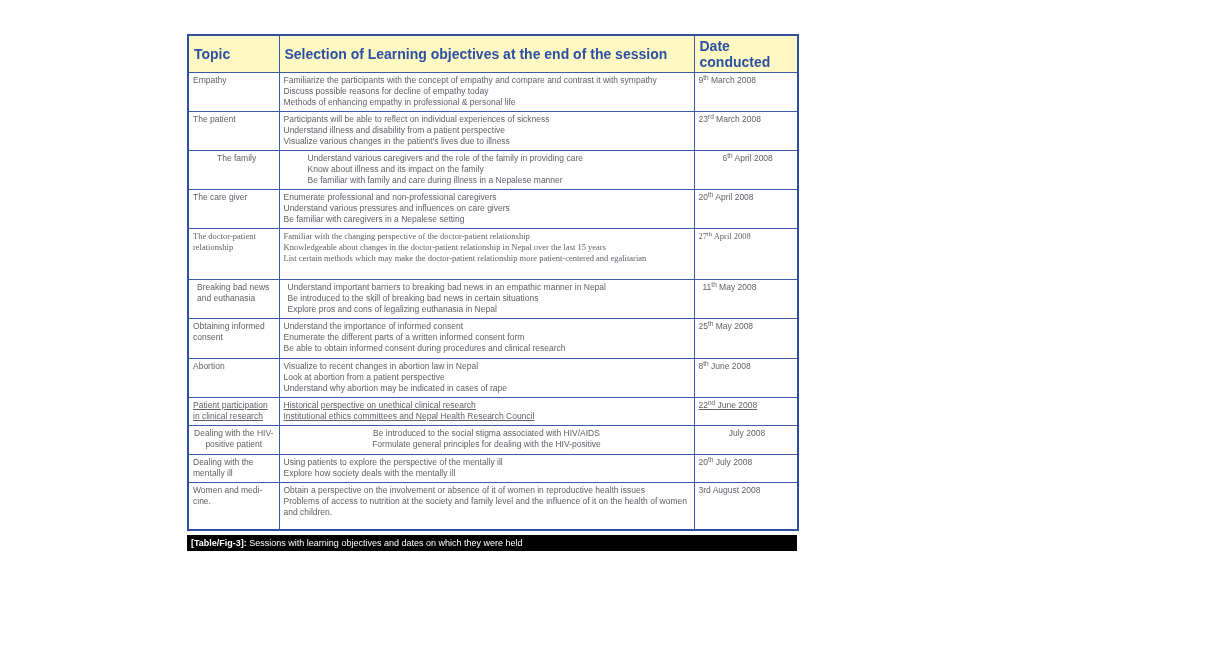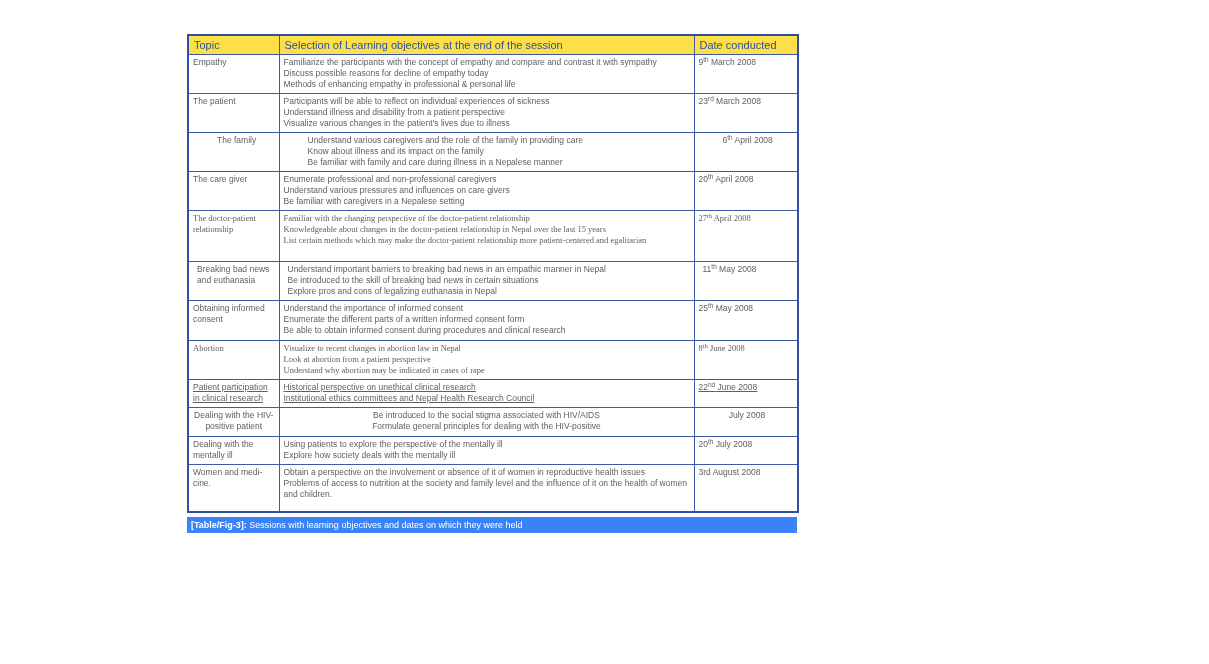--- a/index.html
+++ b/index.html
@@ -28,24 +28,24 @@
     border: 2px solid #30509f;
   }
   .session-table th,
   .session-table td {
     border: 1px solid #3d5aa8;
     vertical-align: top;
     padding: 2px 4px 2px 4px;
     overflow: hidden;
   }
   .session-table thead th {
-    background: #fde047;
+    background: #fef9c3;
     color: #2b50a3;
-    font-size: 11px;
-    font-weight: normal;
+    font-size: 14px;
+    font-weight: bold;
     text-align: left;
     vertical-align: middle;
     height: 14px;
     padding-left: 5px;
   }
   .session-table td {
     font-size: 8.5px;
     line-height: 10.8px;
     color: #5d6167;
   }
@@ -53,36 +53,36 @@
   col.c-obj   { width: 415px; }
   col.c-date  { width: 104px; }
 
   tbody tr:nth-child(1)  td { height: 34px; }
   tbody tr:nth-child(2)  td { height: 34px; }
   tbody tr:nth-child(3)  td { height: 34px; padding-left: 28px; }
   tbody tr:nth-child(4)  td { height: 34px; }
   tbody tr:nth-child(5)  td { height: 46px; font-family: Liberation Serif, serif; }
   tbody tr:nth-child(6)  td { height: 34px; padding-left: 8px; }
   tbody tr:nth-child(7)  td { height: 35px; }
-  tbody tr:nth-child(8)  td { height: 34px; font-family: Liberation Serif, serif; }
+  tbody tr:nth-child(8)  td { height: 34px; }
   tbody tr:nth-child(9)  td { height: 23px; text-decoration: underline; }
   tbody tr:nth-child(10) td { height: 24px; text-align: center; }
   tbody tr:nth-child(11) td { height: 23px; }
   tbody tr:nth-child(12) td { height: 42px; }
 
   .ord {
     font-size: 6.5px;
     line-height: 1;
     vertical-align: top;
     position: relative;
     top: -0.5px;
   }
   .caption-bar {
     margin-top: 4px;
-    background: #3b82f6;
+    background: #000000;
     color: #ffffff;
     font-size: 9px;
     height: 16px;
     line-height: 16px;
     padding-left: 4px;
     white-space: nowrap;
     overflow: hidden;
   }
   .caption-bar .cap-label { font-weight: bold; }
 </style>

